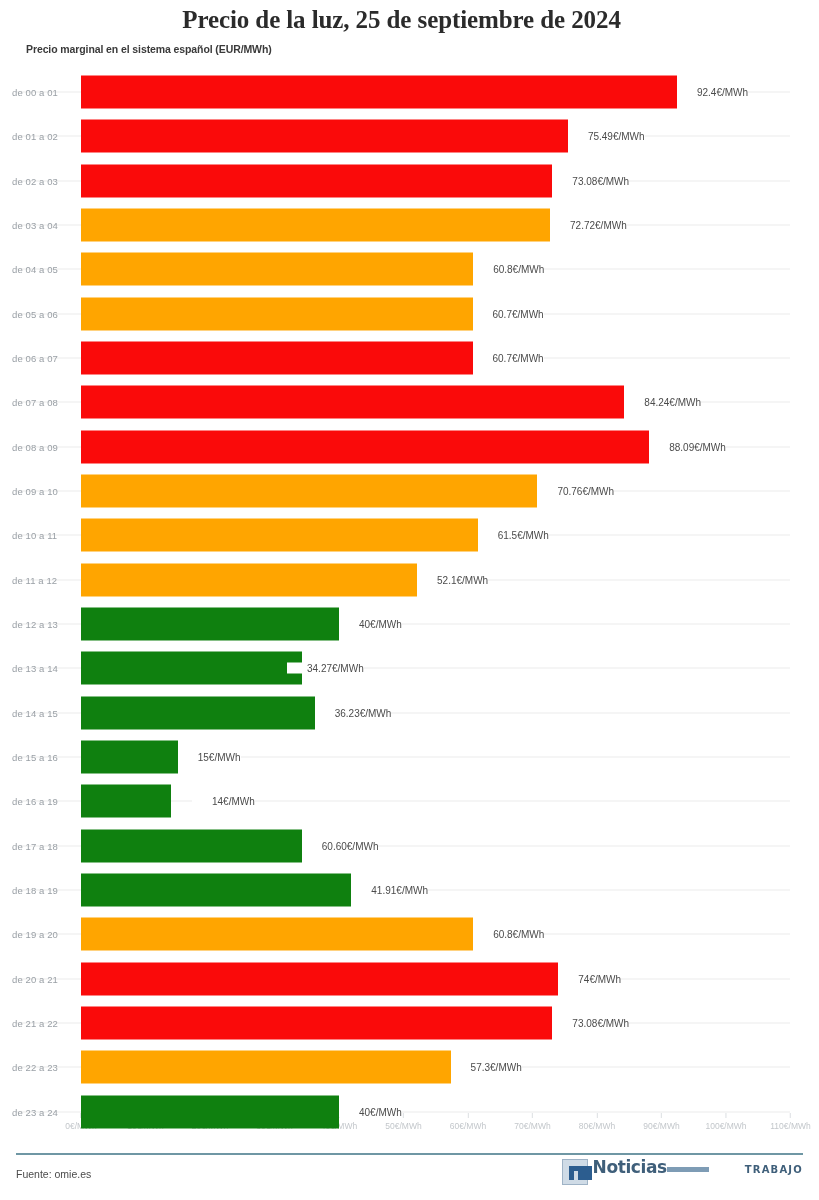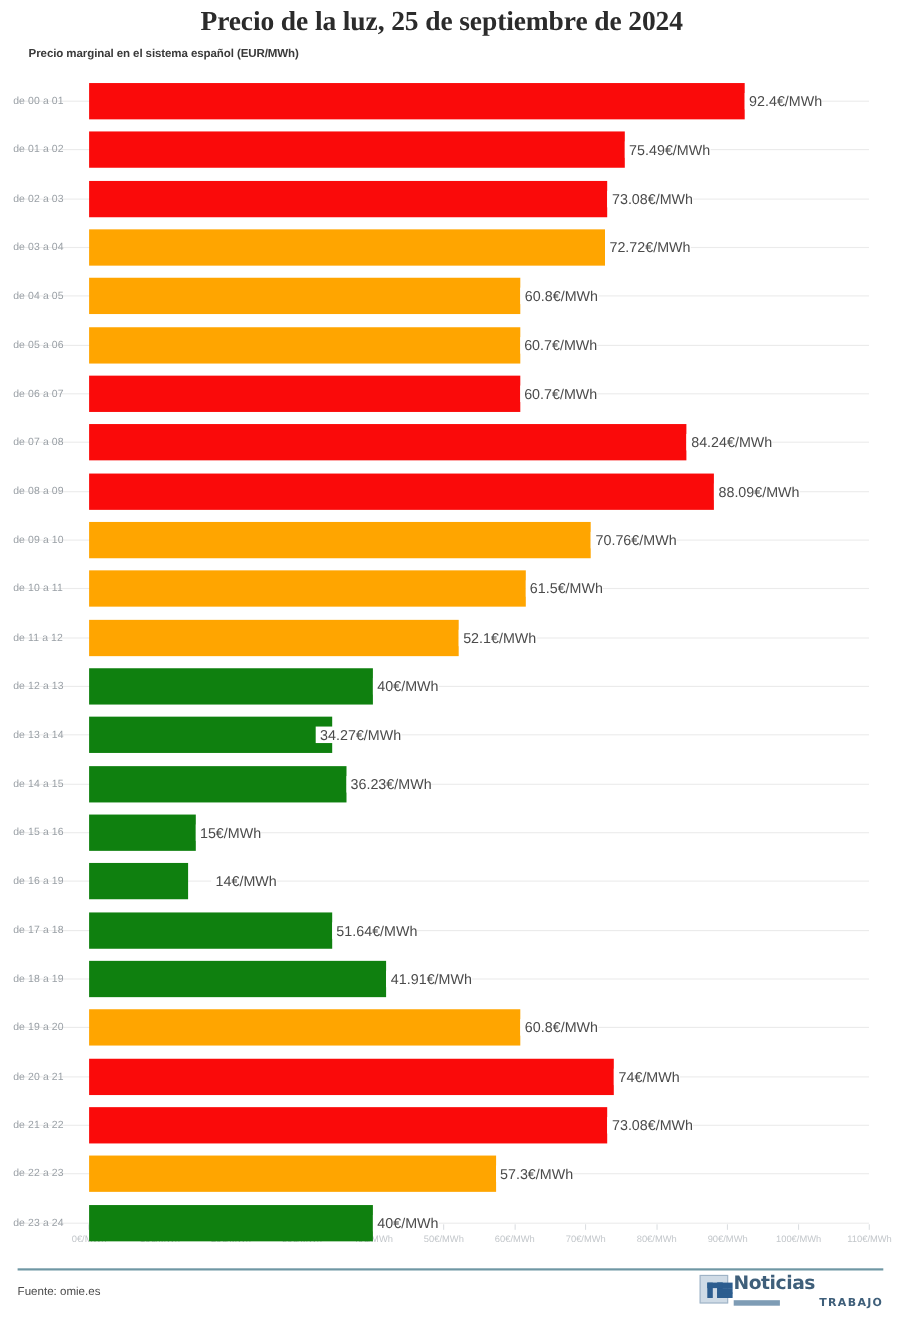--- a/index.html
+++ b/index.html
@@ -81,25 +81,25 @@
     height: 33px;
     z-index: 2;
   }
   .bar.red    { background: #fa0a0a; }
   .bar.orange { background: #ffa500; }
   .bar.green  { background: #0f800f; }
   .val-label {
     position: absolute;
     top: 50%;
     transform: translateY(-50%);
-    font-size: 13px;
+    font-size: 10px;
     color: #4b4b4b;
     white-space: nowrap;
     z-index: 3;
-    padding-left: 4px;
+    padding-left: 20px;
     background: #ffffff;
   }
 
   
   .xaxis {
     position: absolute;
     top: 1113px;
     left: 0;
     width: 819px;
     height: 28px;
@@ -173,21 +173,21 @@
     box-shadow: 9px 0 0 0 #2c5d8f, 9px 5px 0 0 #2c5d8f, 9px 9px 0 0 #2c5d8f;
   }
   .logo-mark .stem-r {
     position: absolute;
     left: 15px;
     top: 6px;
     width: 5px;
     height: 14px;
     background: #2c5d8f;
   }
-  .logo-text { display: flex; flex-direction: column; }
+  .logo-text { display: flex; flex-direction: row; }
   .logo-word {
     font-family: "DejaVu Sans", sans-serif;
     font-weight: bold;
     font-size: 17px;
     line-height: 17px;
     color: #3f5f7a;
     letter-spacing: -0.4px;
   }
   .logo-sub {
     display: flex;
@@ -317,21 +317,21 @@
       <div class="row">
         <div class="gridline"></div>
         <div class="cat-label">de 16 a 19</div>
         <div class="bar green" style="width: 90.3px;"></div>
         <div class="val-label" style="left: 156px; margin-left: 36px;">14€/MWh</div>
       </div>
       <div class="row">
         <div class="gridline"></div>
         <div class="cat-label">de 17 a 18</div>
         <div class="bar green" style="width: 220.783px;"></div>
-        <div class="val-label" style="left: 301.784px;">51.64€/MWh</div>
+        <div class="val-label" style="left: 301.784px;">60.60€/MWh</div>
       </div>
       <div class="row">
         <div class="gridline"></div>
         <div class="cat-label">de 18 a 19</div>
         <div class="bar green" style="width: 270.32px;"></div>
         <div class="val-label" style="left: 351.32px;">41.91€/MWh</div>
       </div>
       <div class="row">
         <div class="gridline"></div>
         <div class="cat-label">de 19 a 20</div>

